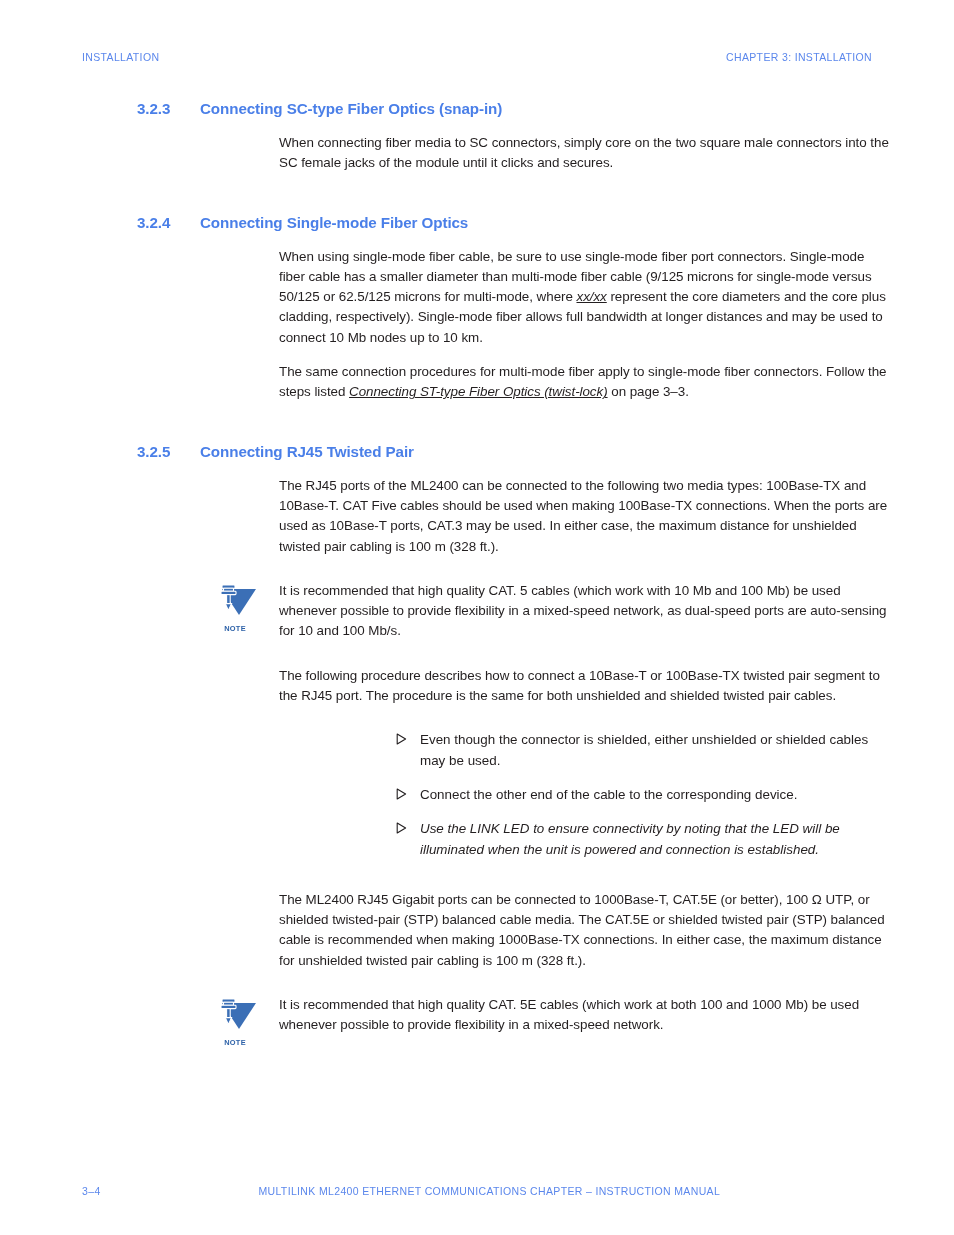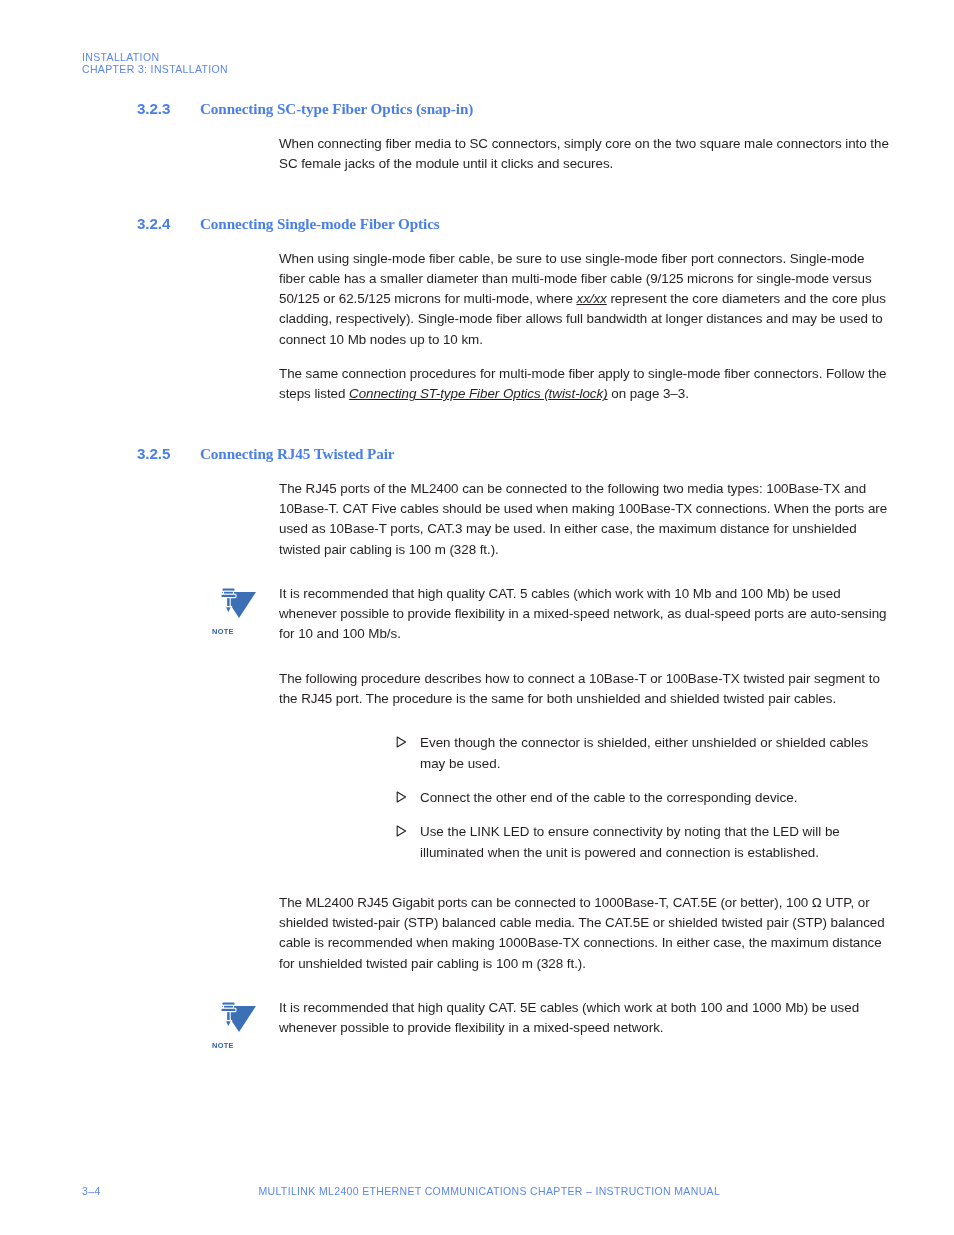--- a/index.html
+++ b/index.html
@@ -27,21 +27,20 @@
     top: 51px;
     left: 82px;
     right: 82px;
     height: 16px;
     display: flex;
     justify-content: space-between;
     align-items: baseline;
     color: #5b87ec;
     font-size: 10.5px;
     letter-spacing: 0.35px;
-    flex-direction: column;
   }
   .running-head .rh-left { text-align: left; }
   .running-head .rh-right { text-align: left; }
 
   
   .content {
     position: absolute;
     top: 100px;
     left: 0;
     right: 0;
@@ -60,21 +59,20 @@
     font-weight: bold;
     font-size: 15.2px;
     letter-spacing: -0.1px;
   }
   .heading-num {
     width: 63px;
     flex: 0 0 63px;
   }
   .heading-title {
     flex: 1 1 auto;
-    font-family: Liberation Serif, serif;
   }
 
   
   .body-block {
     margin-left: 142px;
   }
 
   p.para {
     margin: 0 0 14px 0;
     font-size: 13.4px;
@@ -97,40 +95,41 @@
     left: -67px;
     top: 2px;
     width: 46px;
     height: 50px;
   }
   .note-icon .note-caption {
     position: absolute;
     bottom: 0;
     left: 0;
     width: 46px;
+    text-align: center;
     font-size: 7.4px;
     font-weight: bold;
     color: #2e62a8;
     letter-spacing: 0.3px;
   }
 
   
   .bullet-list {
     margin-left: 259px;
     margin-top: 0;
     margin-bottom: 0;
   }
   .bullet-item {
     display: flex;
     align-items: flex-start;
     margin-bottom: 14px;
     font-size: 13.4px;
     line-height: 20.3px;
   }
-  .bullet-item:last-child { margin-bottom: 0; }
+  .bullet-item:last-child { margin-bottom: 0; font-style: italic; }
   .bullet-marker {
     flex: 0 0 24px;
     width: 24px;
     padding-top: 3px;
     line-height: 1;
   }
   .bullet-text {
     flex: 1 1 auto;
   }
   .bullet-text span { display: block; }

